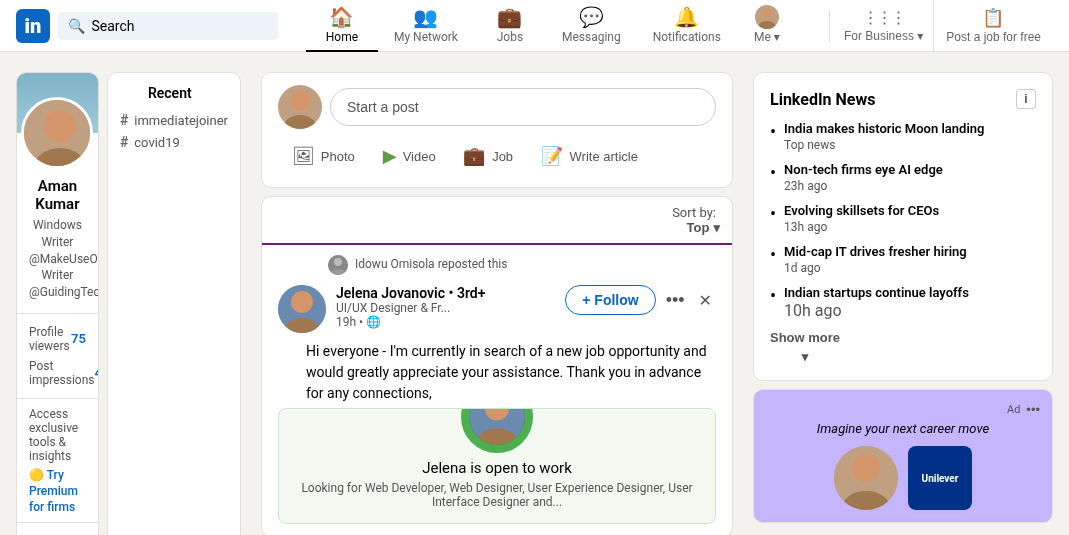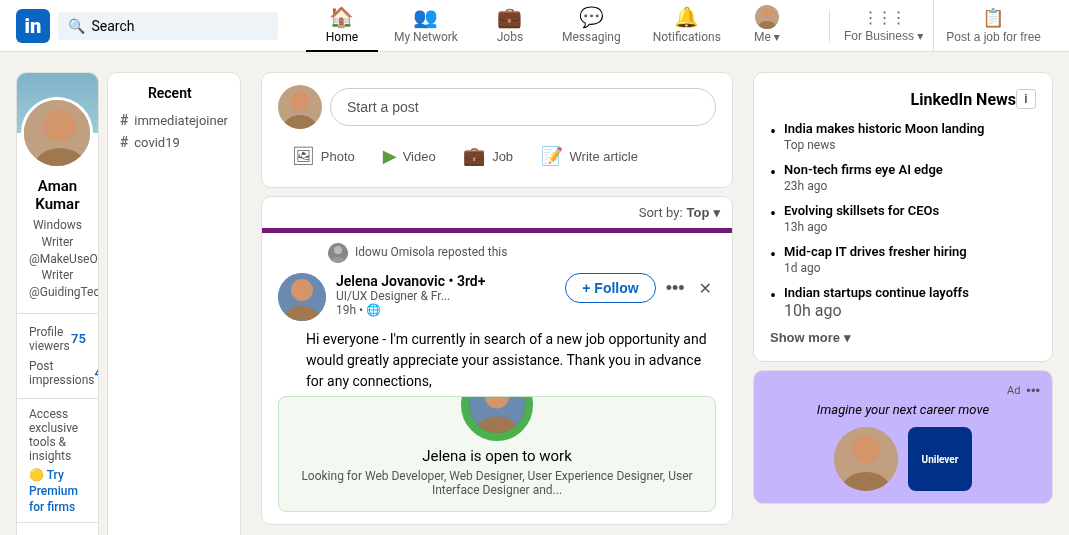--- a/index.html
+++ b/index.html
@@ -152,21 +152,21 @@
         </button>
         <button style="display:flex;align-items:center;gap:6px;padding:8px 14px;border:none;background:none;cursor:pointer;color:#555;font-size:13px;font-weight:500;border-radius:4px;">
           <span style="font-size:18px;color:#c37d16;">📝</span>
           <span>Write article</span>
         </button>
       </div>
     </div>
 
     <div style="background:#fff;border-radius:10px;border:1px solid #e0dfdc;overflow:hidden;">
 
-      <div style="display:flex;justify-content:flex-end;align-items:center;padding:8px 12px;border-bottom:5px solid #701a75;font-size:13px;color:#555;">
+      <div style="display:flex;justify-content:flex-end;align-items:flex-end;padding:8px 12px;border-bottom:2px solid #701a75;font-size:13px;color:#555;flex-direction:column;">
         <span style="margin-right:4px;">Sort by:</span>
         <button style="color:#555;font-weight:600;cursor:pointer;border:none;background:none;font-size:13px;display:flex;align-items:center;gap:4px;">
           <span>Top</span>
           <span>▾</span>
         </button>
       </div>
 
       <div style="font-size:12px;color:#555;padding:10px 16px 0 66px;">
         <span style="display:inline-block;width:20px;height:20px;border-radius:50%;background:#888;margin-right:4px;vertical-align:middle;overflow:hidden;">
           <svg width="20" height="20" viewBox="0 0 20 20">
@@ -218,21 +218,21 @@
         <div style="position:absolute;top:-28px;left:50%;transform:translateX(-50%);width:72px;height:72px;border-radius:50%;border:5px solid #4caf50;z-index:0;"></div>
         <div style="font-weight:400;font-size:15px;color:#000;margin-top:10px;margin-bottom:4px;text-align:center;">Jelena is open to work</div>
         <div style="font-size:12px;color:#555;text-align:center;">Looking for Web Developer, Web Designer, User Experience Designer, User Interface Designer and...</div>
       </div>
     </div>
   </main>
 
   <aside style="width:300px;flex-shrink:0;display:flex;flex-direction:column;gap:8px;">
 
     <div style="background:#fff;border-radius:10px;border:1px solid #e0dfdc;padding:16px;">
-      <div style="display:flex;justify-content:flex-end;align-items:center;margin-bottom:12px;">
+      <div style="display:flex;justify-content:space-between;align-items:center;margin-bottom:12px;">
         <span style="font-size:16px;font-weight:700;color:#000;">LinkedIn News</span>
         <button style="background:none;border:1px solid #ccc;cursor:pointer;color:#555;font-size:12px;width:20px;height:20px;border-radius:3px;display:flex;align-items:center;justify-content:center;font-weight:700;">
           <span>i</span>
         </button>
       </div>
       <ul style="list-style:none;padding:0;margin:0;">
         <li style="display:flex;gap:8px;margin-bottom:10px;cursor:pointer;">
           <span style="color:#000;font-size:18px;flex-shrink:0;line-height:1.2;">•</span>
           <div>
             <div style="font-size:13px;font-weight:600;color:#000;line-height:1.3;">India makes historic Moon landing</div>
@@ -261,21 +261,21 @@
           </div>
         </li>
         <li style="display:flex;gap:8px;margin-bottom:10px;cursor:pointer;">
           <span style="color:#000;font-size:18px;flex-shrink:0;line-height:1.2;">•</span>
           <div>
             <div style="font-size:13px;font-weight:600;color:#000;line-height:1.3;">Indian startups continue layoffs</div>
             <div style="font-size:16px;color:#555;">10h ago</div>
           </div>
         </li>
       </ul>
-      <button style="color:#555;font-size:13px;cursor:pointer;display:flex;align-items:center;gap:4px;margin-top:4px;font-weight:600;border:none;background:none;padding:0;">
+      <button style="color:#555;font-size:13px;cursor:pointer;display:flex;align-items:center;gap:4px;margin-top:4px;font-weight:600;border:none;background:none;padding:0;flex-direction:column;">
         <span>Show more</span>
         <span>▾</span>
       </button>
     </div>
 
     <div style="background:#c4b5fd;border-radius:10px;border:1px solid #e0dfdc;padding:12px;">
       <div style="display:flex;justify-content:flex-end;align-items:center;gap:6px;margin-bottom:4px;">
         <span style="font-size:11px;color:#555;">Ad</span>
         <button style="background:none;border:none;cursor:pointer;color:#555;font-size:13px;">•••</button>
       </div>

